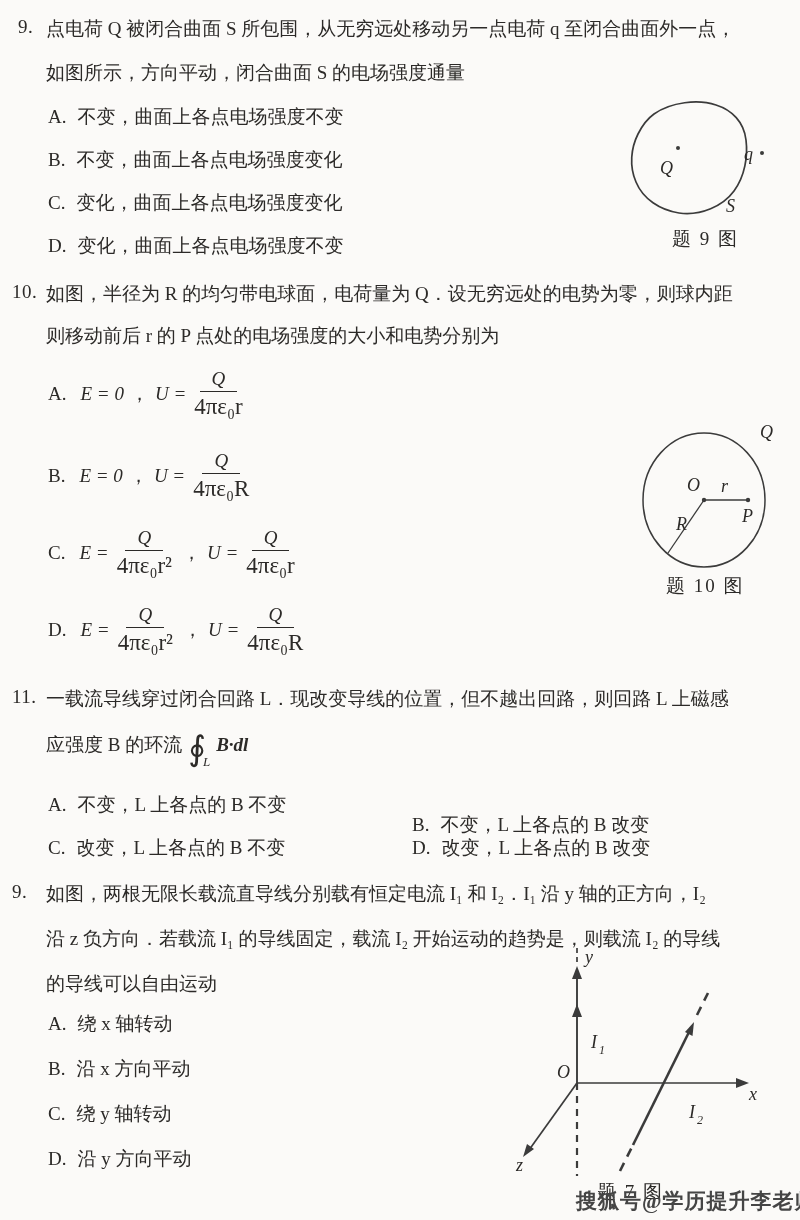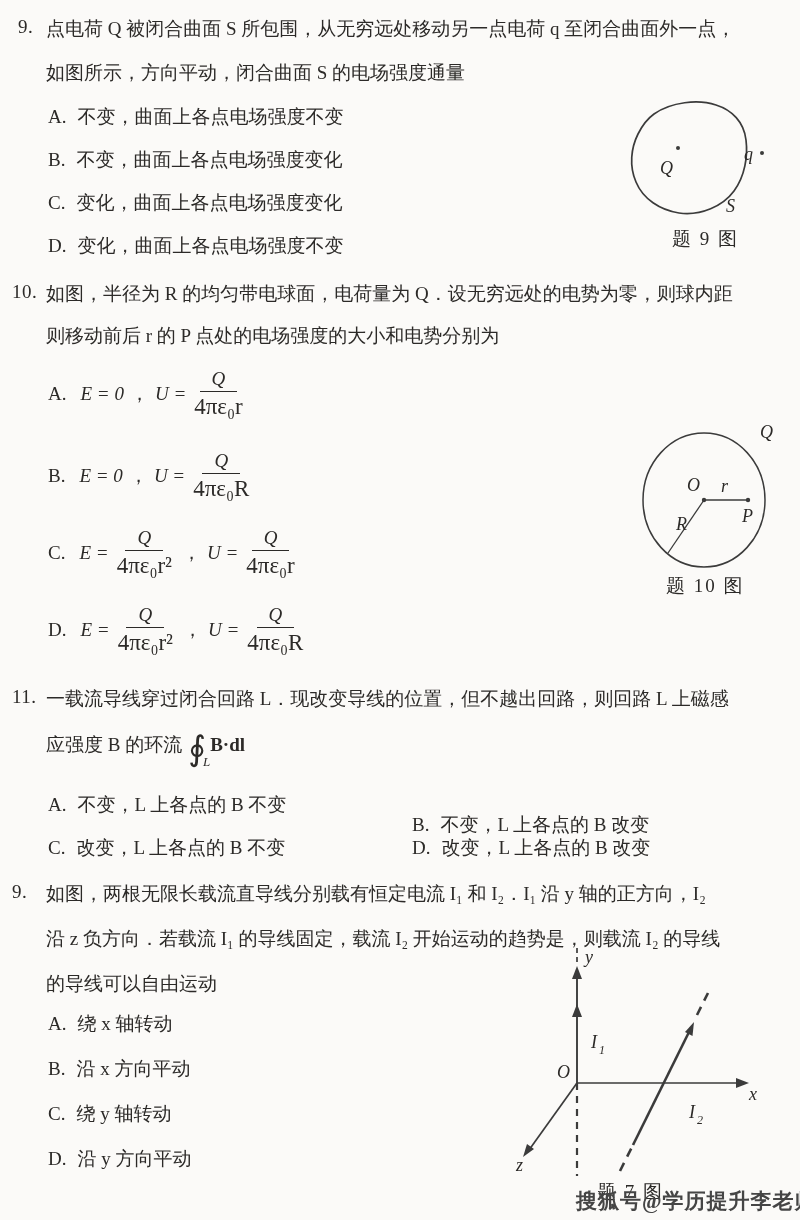--- a/index.html
+++ b/index.html
@@ -17,21 +17,21 @@
   .fopt .olabel{margin-right:14px;}
   .fvar{font-style:italic;}
   .fsep{margin:0 6px;}
   .frac{display:inline-flex;flex-direction:column;align-items:center;
         vertical-align:middle;line-height:1.12;margin:0 2px 0 6px;}
   .frac .fnum{font-style:italic;padding:0 12px 2px;border-bottom:1.4px solid #2c2a28;}
   .frac .fden{padding:2px 2px 0;font-size:23px;}
   
   .oint{font-size:34px;vertical-align:-9px;margin-left:6px;}
   .ointsub{font-size:13px;font-style:italic;vertical-align:-15px;margin-left:-3px;}
-  .integrand{font-weight:bold;}
+  .integrand{font-weight:bold;font-style:italic;margin-left:6px;}
   
   svg text{font-family:"Liberation Serif","DejaVu Serif",serif;fill:#2c2a28;}
   .figlab{font-style:italic;font-size:18px;}
   .figsub{font-style:italic;font-size:12px;}
   .figcap{position:absolute;white-space:nowrap;letter-spacing:2px;}
   .watermark{
     position:absolute;white-space:nowrap;font-weight:bold;font-size:21px;
     color:#454545;letter-spacing:1px;z-index:5;margin-left:20px;
   }
 </style>

